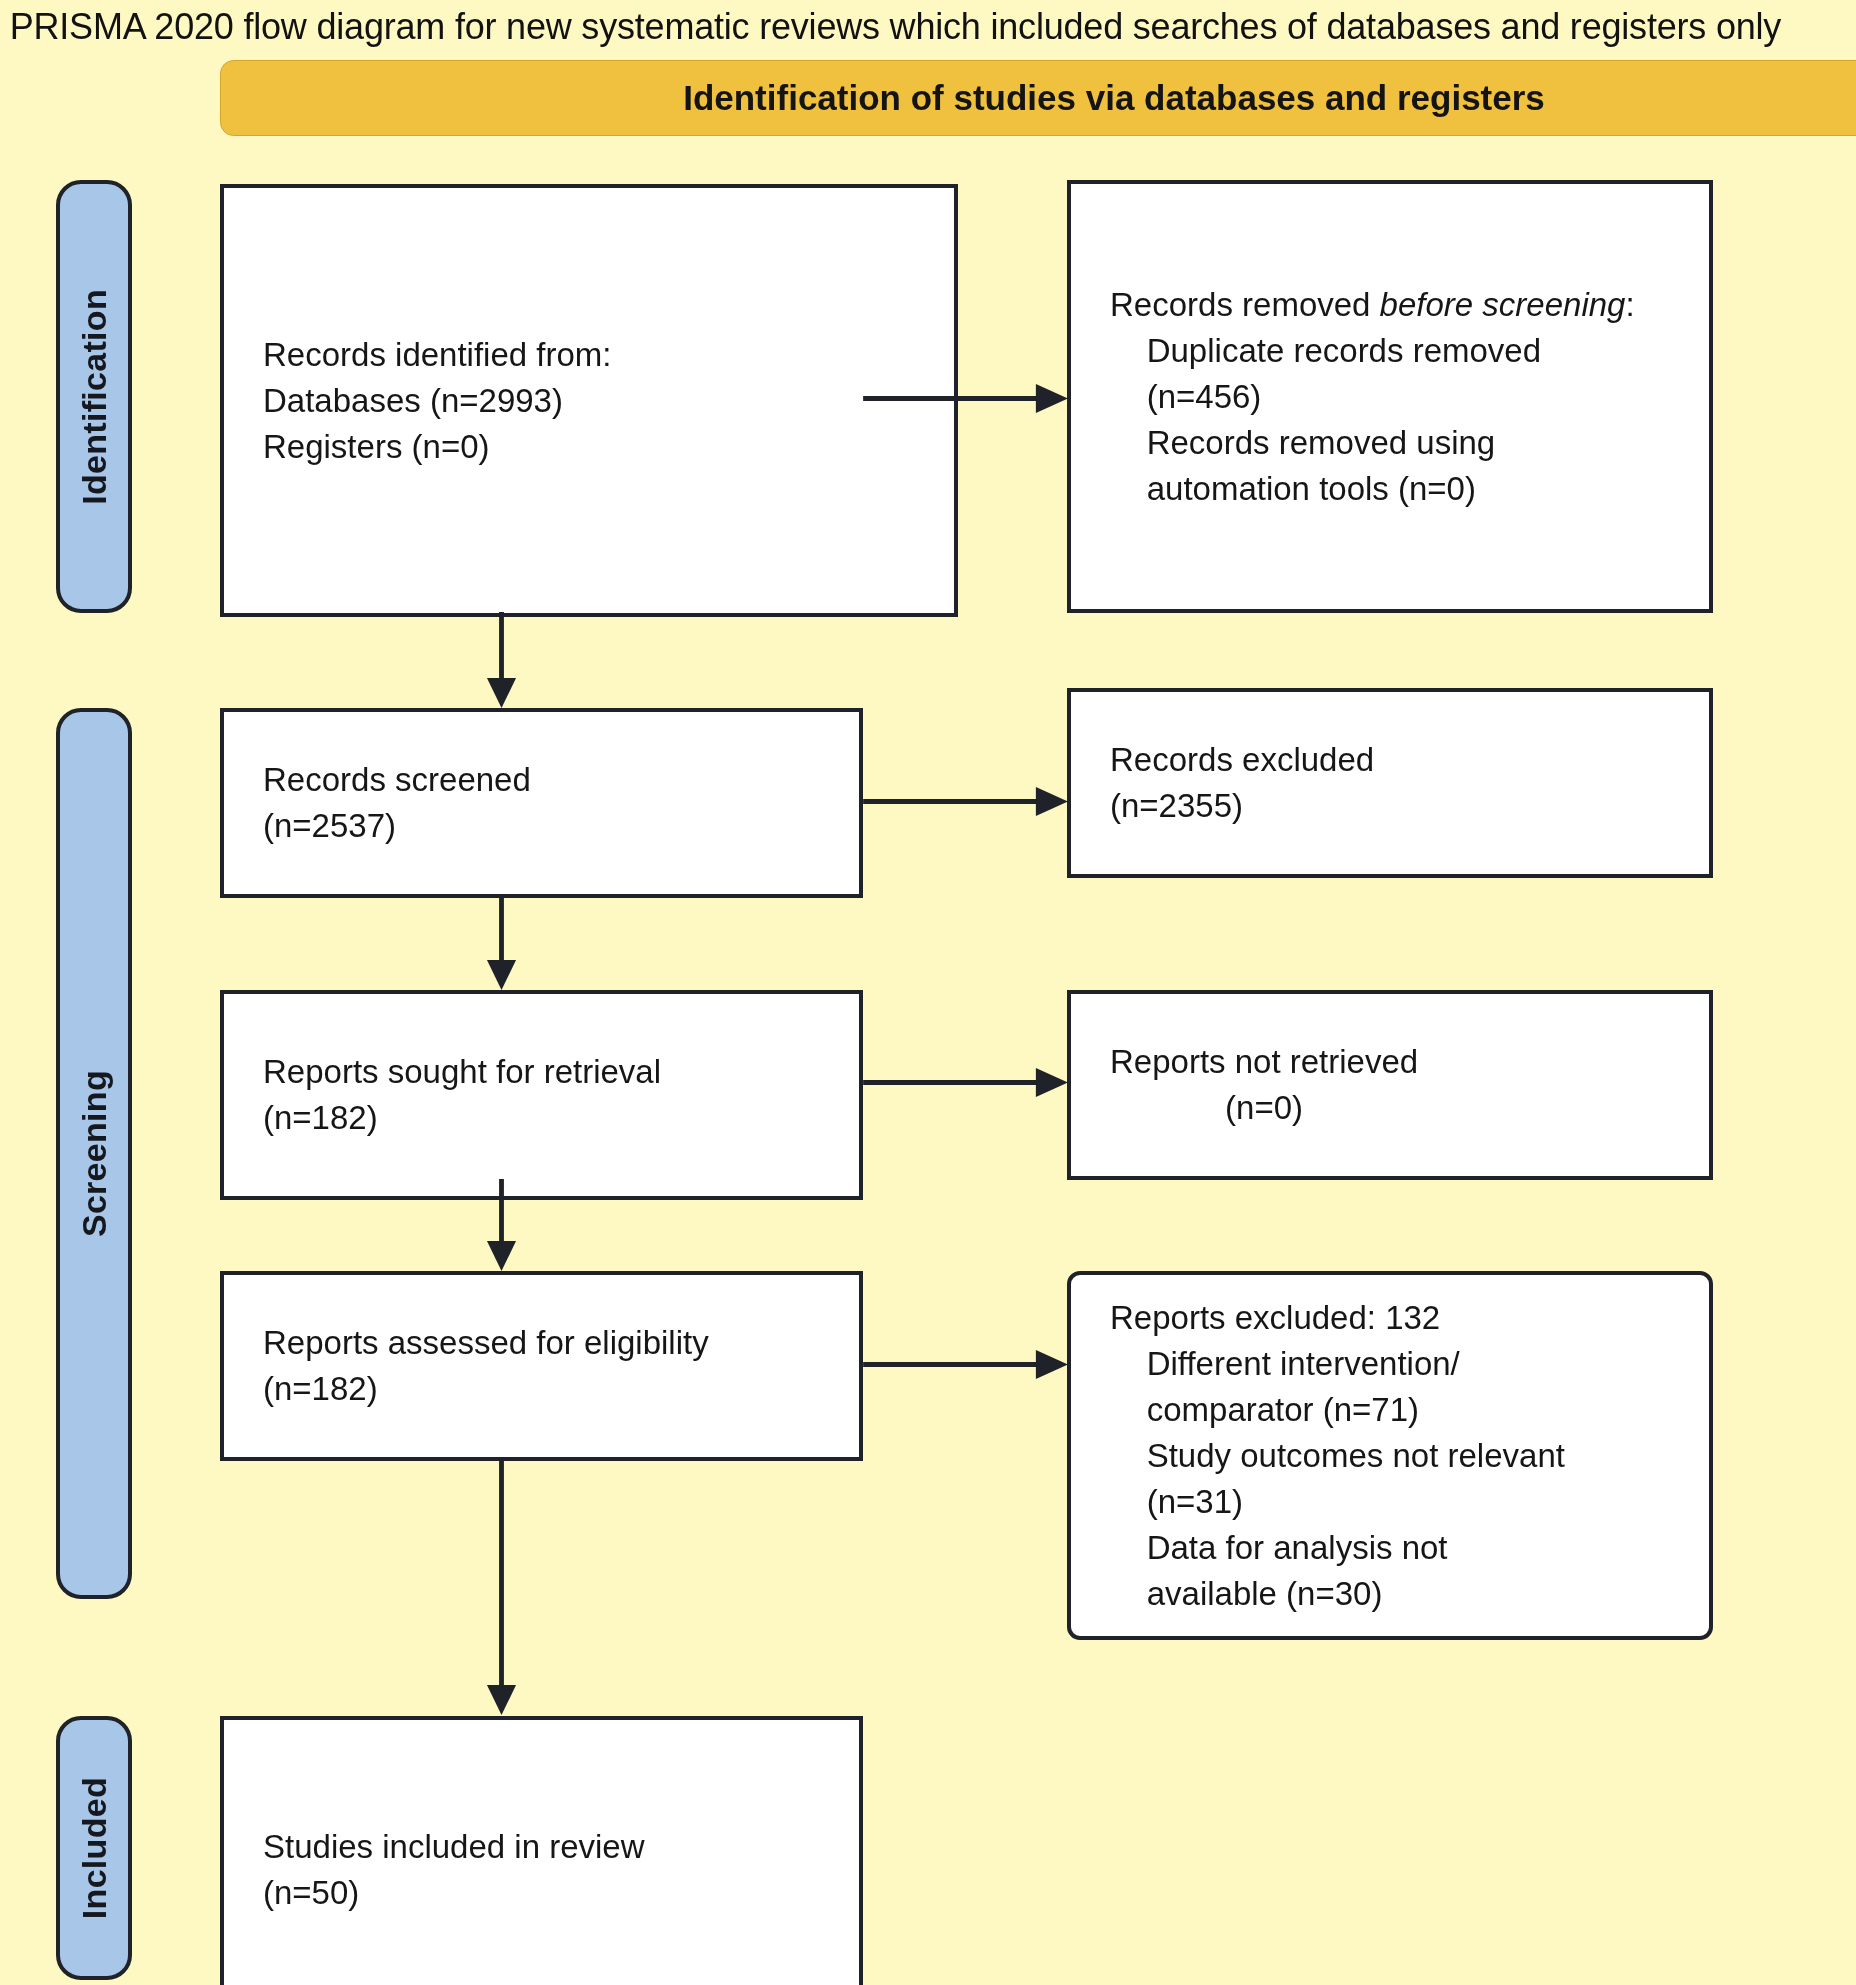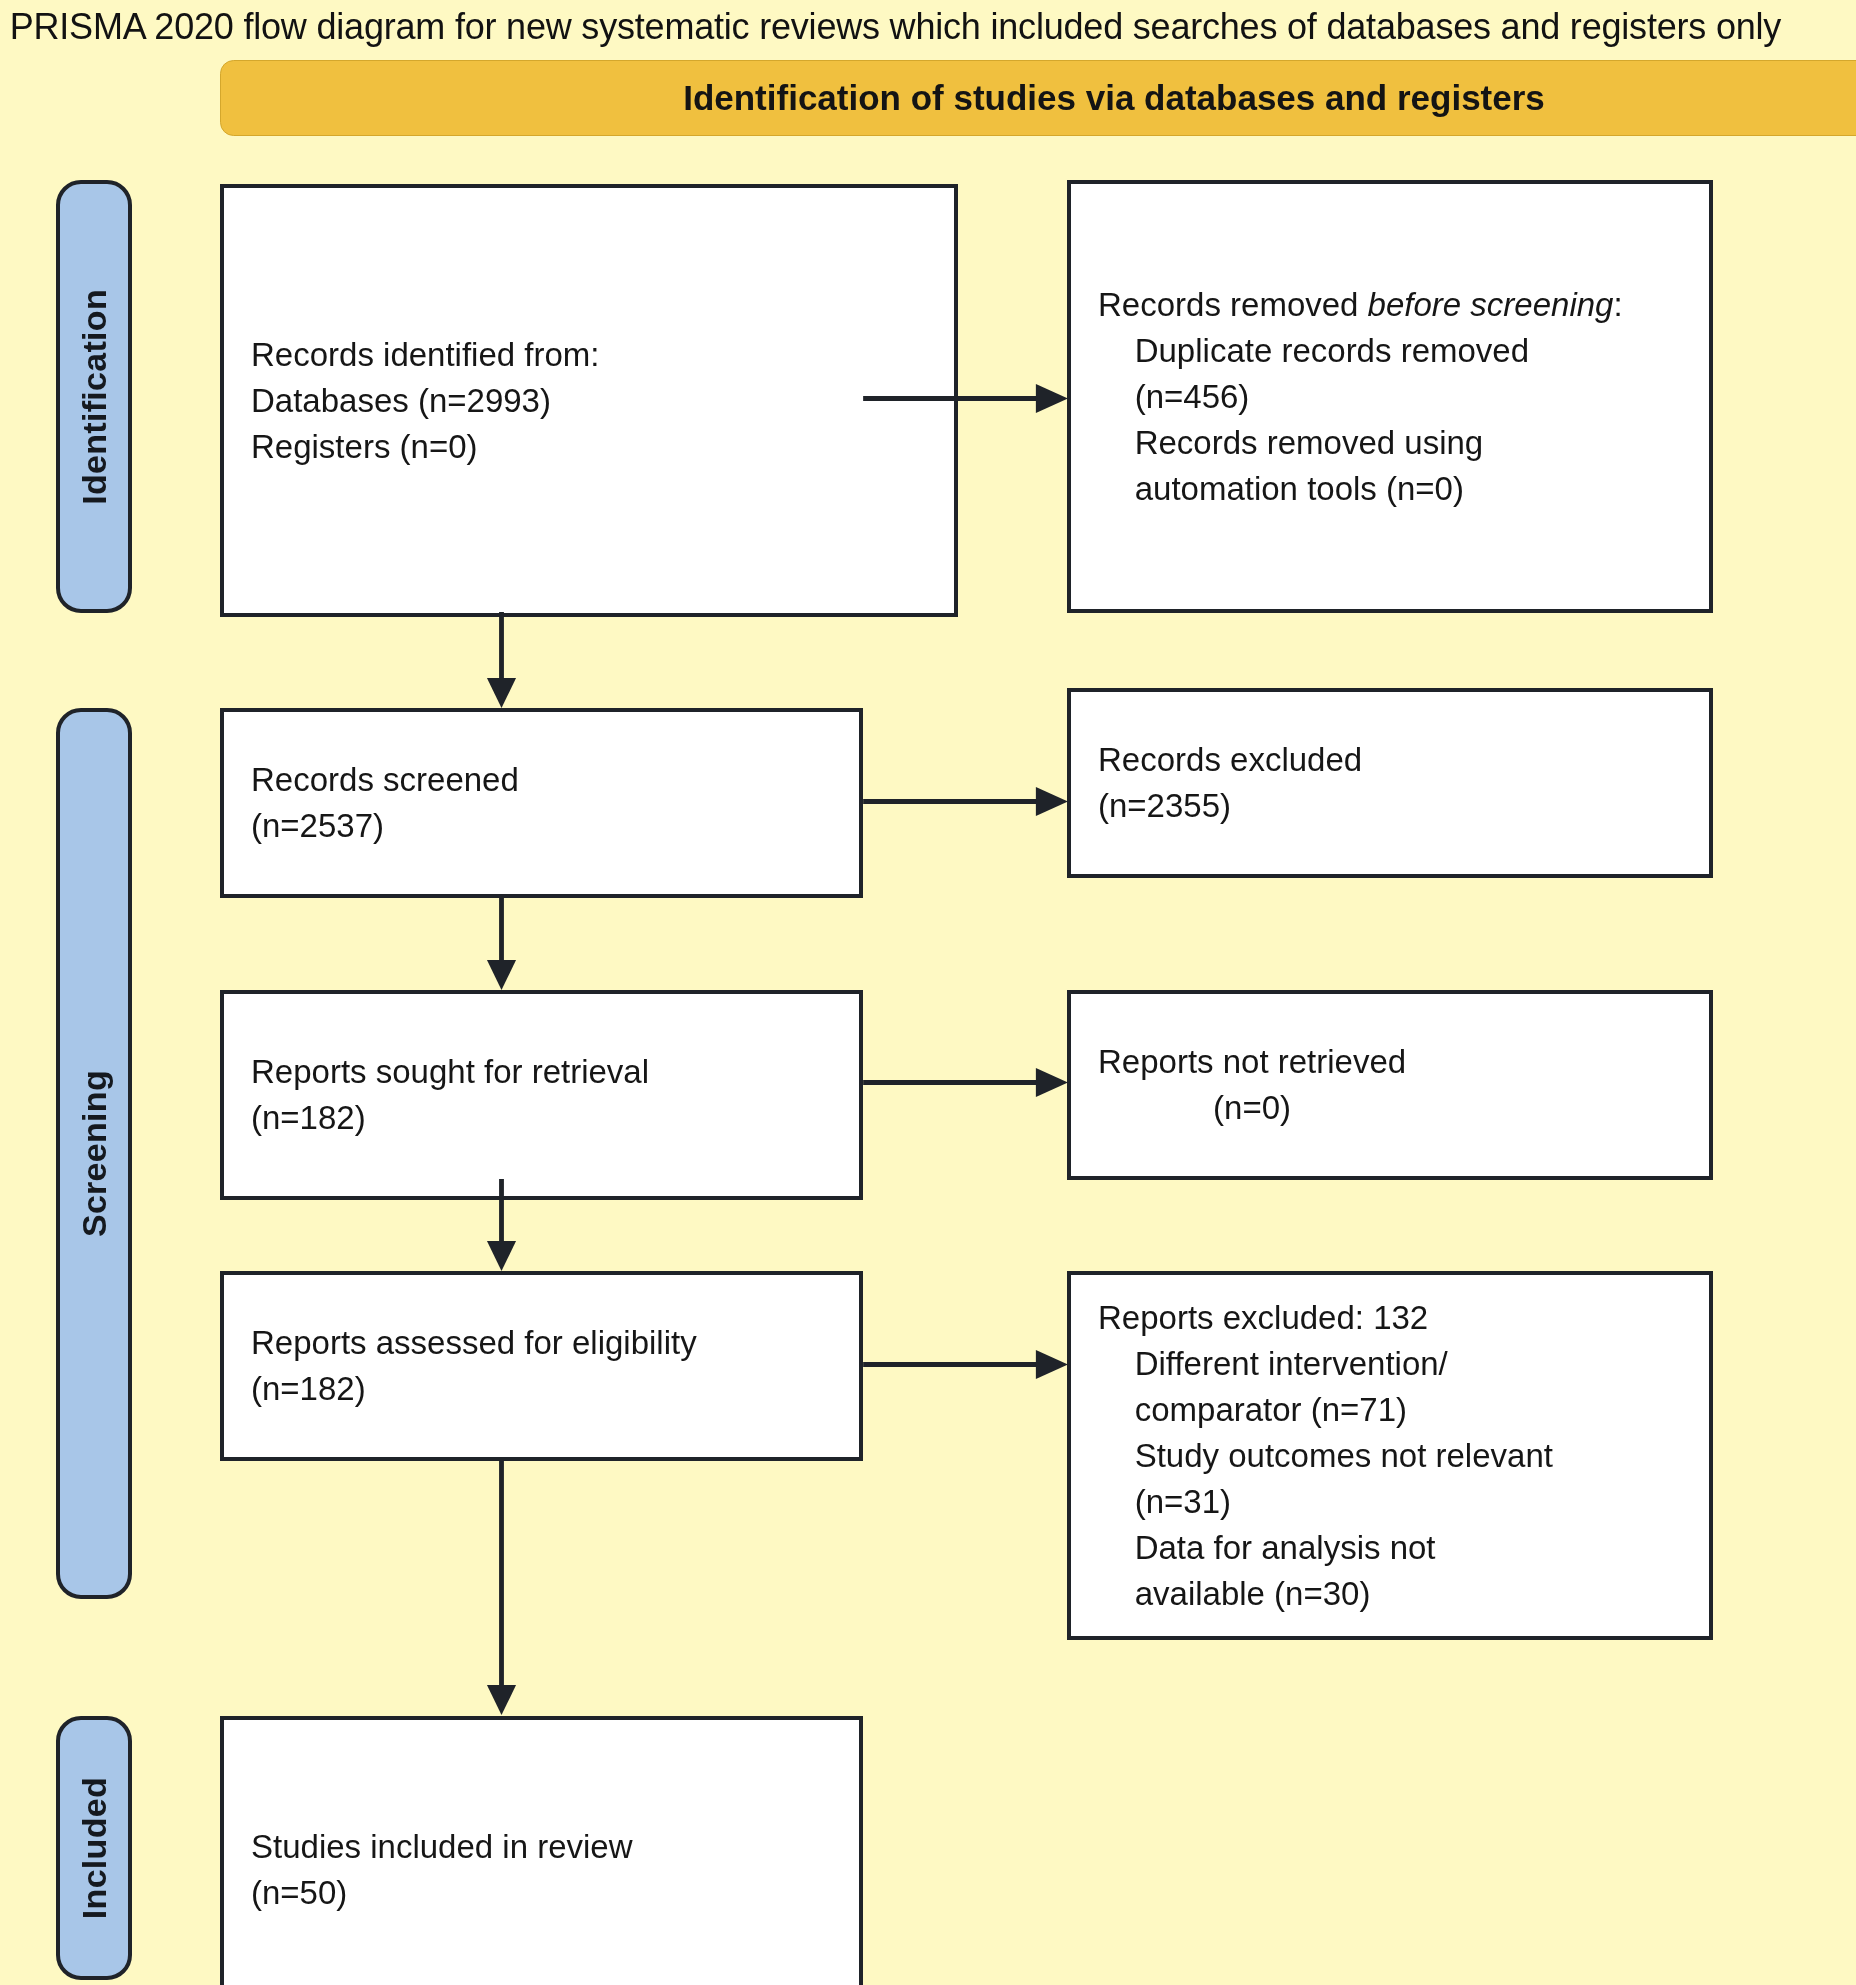--- a/index.html
+++ b/index.html
@@ -78,42 +78,42 @@
   #stage-included       { top: 1716px; height: 264px; }
 
   
   .flow-box {
     position: absolute;
     background: #ffffff;
     border: 4.9px solid #1f2329;
     box-sizing: border-box;
     display: flex;
     align-items: center;
-    padding: 0 27px;
+    padding: 0 39px;
   }
   .flow-box .box-text {
     font-size: 33px;
     line-height: 46px;
     color: #161616;
     white-space: pre-wrap;
   }
   .flow-box .box-text em { font-style: italic; }
 
   
   #box-identified        { left: 220px; top: 184px;  width: 738px; height: 433px; }
   #box-screened          { left: 220px; top: 708px;  width: 643px; height: 190px; }
   #box-sought            { left: 220px; top: 990px; width: 643px; height: 210px; }
   #box-assessed          { left: 220px; top: 1271px; width: 643px; height: 190px; }
   #box-included          { left: 220px; top: 1716px; width: 643px; height: 308px; }
 
   
   #box-removed-before    { left: 1067px; top: 180px;  width: 646px; height: 433px; }
   #box-records-excluded  { left: 1067px; top: 688px;  width: 646px; height: 190px; }
   #box-not-retrieved     { left: 1067px; top: 990px; width: 646px; height: 190px; text-align: center; }
-  #box-reports-excluded  { left: 1067px; top: 1271px; width: 646px; height: 369px; }
+  #box-reports-excluded  { left: 1067px; top: 1271px; width: 646px; height: 369px; border-radius: 13px; }
 
   
   .conn {
     position: absolute;
   }
   .conn svg { display: block; overflow: visible; }
 
   
   #conn-v1 { left: 485px; top: 612px;  }
   #conn-v2 { left: 485px; top: 898px;  }

